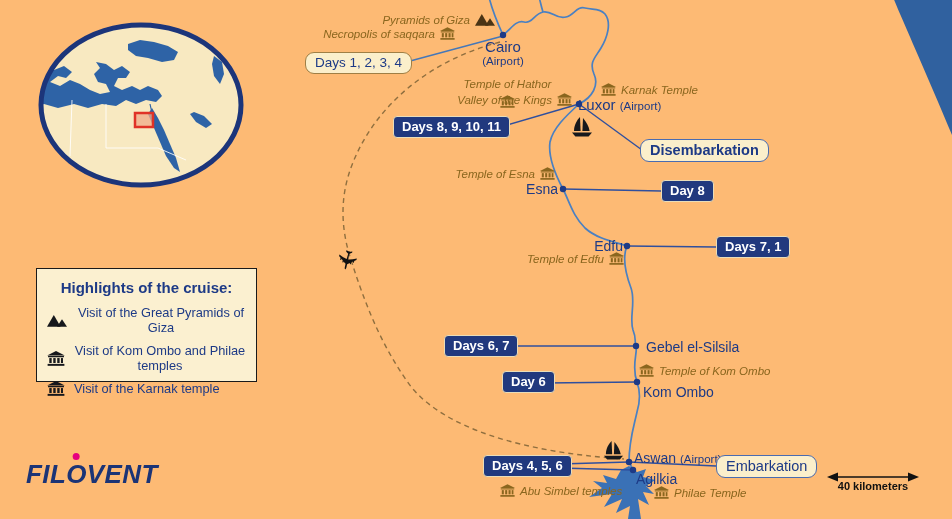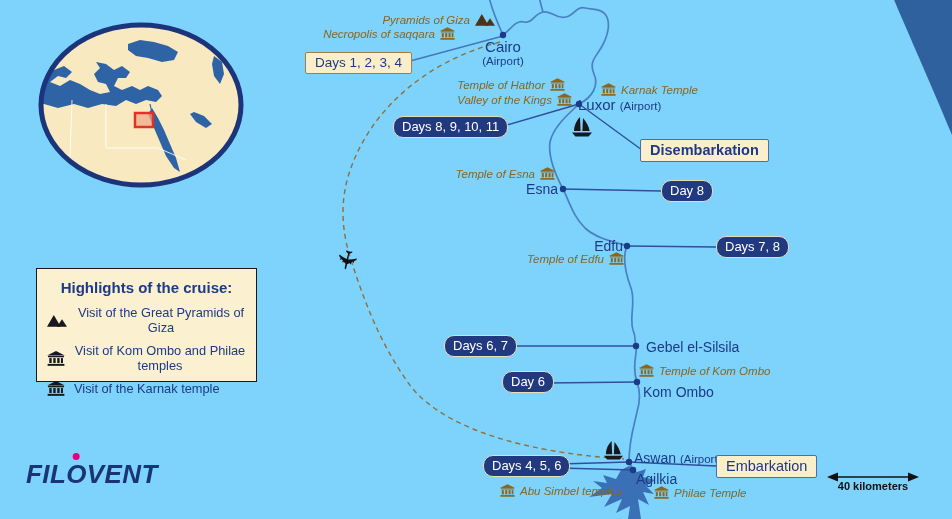--- a/index.html
+++ b/index.html
@@ -1,30 +1,30 @@
 <!DOCTYPE html>
 <html><head>
 <meta charset="utf-8">
 <style>
   html,body{margin:0;padding:0;background:#fff;}
-  .map{position:relative;width:952px;height:519px;background:#7dd3fc;overflow:hidden;
+  .map{position:relative;width:952px;height:519px;background:#fdba74;overflow:hidden;
        font-family:"Liberation Sans",sans-serif;}
   .layer{position:absolute;inset:0;}
   svg{display:block;}
   .abs{position:absolute;}
   .poi{position:absolute;display:flex;align-items:center;gap:5px;color:#8A661E;
        font-style:italic;font-size:11.5px;white-space:nowrap;}
   .poi.r{justify-content:flex-end;}
   .city{position:absolute;color:#1D3A86;font-size:14px;white-space:nowrap;}
   .city .sub{font-size:11.5px;}
   .city.big{font-size:15px;}
-  .badge{position:absolute;background:#21397E;color:#FFFFFF;font-size:13px;font-weight:normal;
-         padding:2px 8px 3px;border-radius:10px;border:1px solid #E9DDB9;white-space:nowrap;}
+  .badge{position:absolute;background:#21397E;color:#FFFFFF;font-size:13px;font-weight:bold;
+         padding:2px 8px 3px;border-radius:4px;border:1px solid #E9DDB9;white-space:nowrap;}
   .obox{position:absolute;background:#FBEFCB;color:#1D3A86;font-size:13.5px;
-        padding:2px 9px 3px;border-radius:2px;border:1.5px solid #4A6CB0;white-space:nowrap;}
+        padding:2px 9px 3px;border-radius:9px;border:1.5px solid #4A6CB0;white-space:nowrap;}
   .obox.tan{border-color:#9F7F45;}
   .hl-box{position:absolute;left:36px;top:268px;width:221px;height:114px;background:#FBF0D0;
           border:1.7px solid #1a1a1a;box-sizing:border-box;padding:6px 10px 0 10px;}
   .hl-title{text-align:center;color:#1D3A86;font-weight:bold;font-size:15px;margin:4px 0 9px 0;}
   .hl-item{display:flex;align-items:center;gap:9px;color:#1D3A86;font-size:12.8px;margin:8px 0;text-align:center;}
   .ic{flex:0 0 auto;}
   .fill-brown{fill:#8A661E;}
   .fill-dark{fill:#16181c;}
   .fill-pyr{fill:#4a3415;}
   .plane{position:absolute;left:336px;top:247px;font-size:26px;color:#111;
@@ -152,21 +152,21 @@
     <svg class="ic fill-pyr" width="20" height="13">
         <use href="#sym-pyramids"></use>
       </svg>
   </div>
   <div class="poi r" style="left:290px;top:27px;width:165px;">
     <span>Necropolis of saqqara</span>
     <svg class="ic fill-brown" width="15" height="13">
         <use href="#sym-temple"></use>
       </svg>
   </div>
-  <div class="poi r" style="left:450px;top:78px;width:115px;">
+  <div class="poi r" style="left:450px;top:78px;width:115px;flex-direction:column;">
     <span>Temple of Hathor</span>
     <svg class="ic fill-brown" width="15" height="13">
         <use href="#sym-temple"></use>
       </svg>
   </div>
   <div class="poi r" style="left:450px;top:93px;width:122px;">
     <span>Valley of the Kings</span>
     <svg class="ic fill-brown" width="15" height="13">
         <use href="#sym-temple"></use>
       </svg>
@@ -240,21 +240,21 @@
       <use href="#sym-felucca"></use>
     </svg>
   <svg class="abs fill-dark" style="left:602px;top:440px;" width="23" height="21">
       <use href="#sym-felucca"></use>
     </svg>
 
   <div class="plane">✈</div>
 
   <div class="badge" style="left:393px;top:116px;">Days 8, 9, 10, 11</div>
   <div class="badge" style="left:661px;top:180px;">Day 8</div>
-  <div class="badge" style="left:716px;top:236px;">Days 7, 8</div>
+  <div class="badge" style="left:716px;top:236px;">Days 7, 1</div>
   <div class="badge" style="left:444px;top:335px;">Days 6, 7</div>
   <div class="badge" style="left:502px;top:371px;">Day 6</div>
   <div class="badge" style="left:483px;top:455px;">Days 4, 5, 6</div>
 
   <div class="obox tan" style="left:305px;top:52px;">Days 1, 2, 3, 4</div>
   <div class="obox" style="left:640px;top:139px;font-size:14.5px;font-weight:bold;">Disembarkation</div>
   <div class="obox" style="left:716px;top:455px;font-size:14.5px;">Embarkation</div>
 
   <div class="hl-box">
     <div class="hl-title">Highlights of the cruise:</div>

